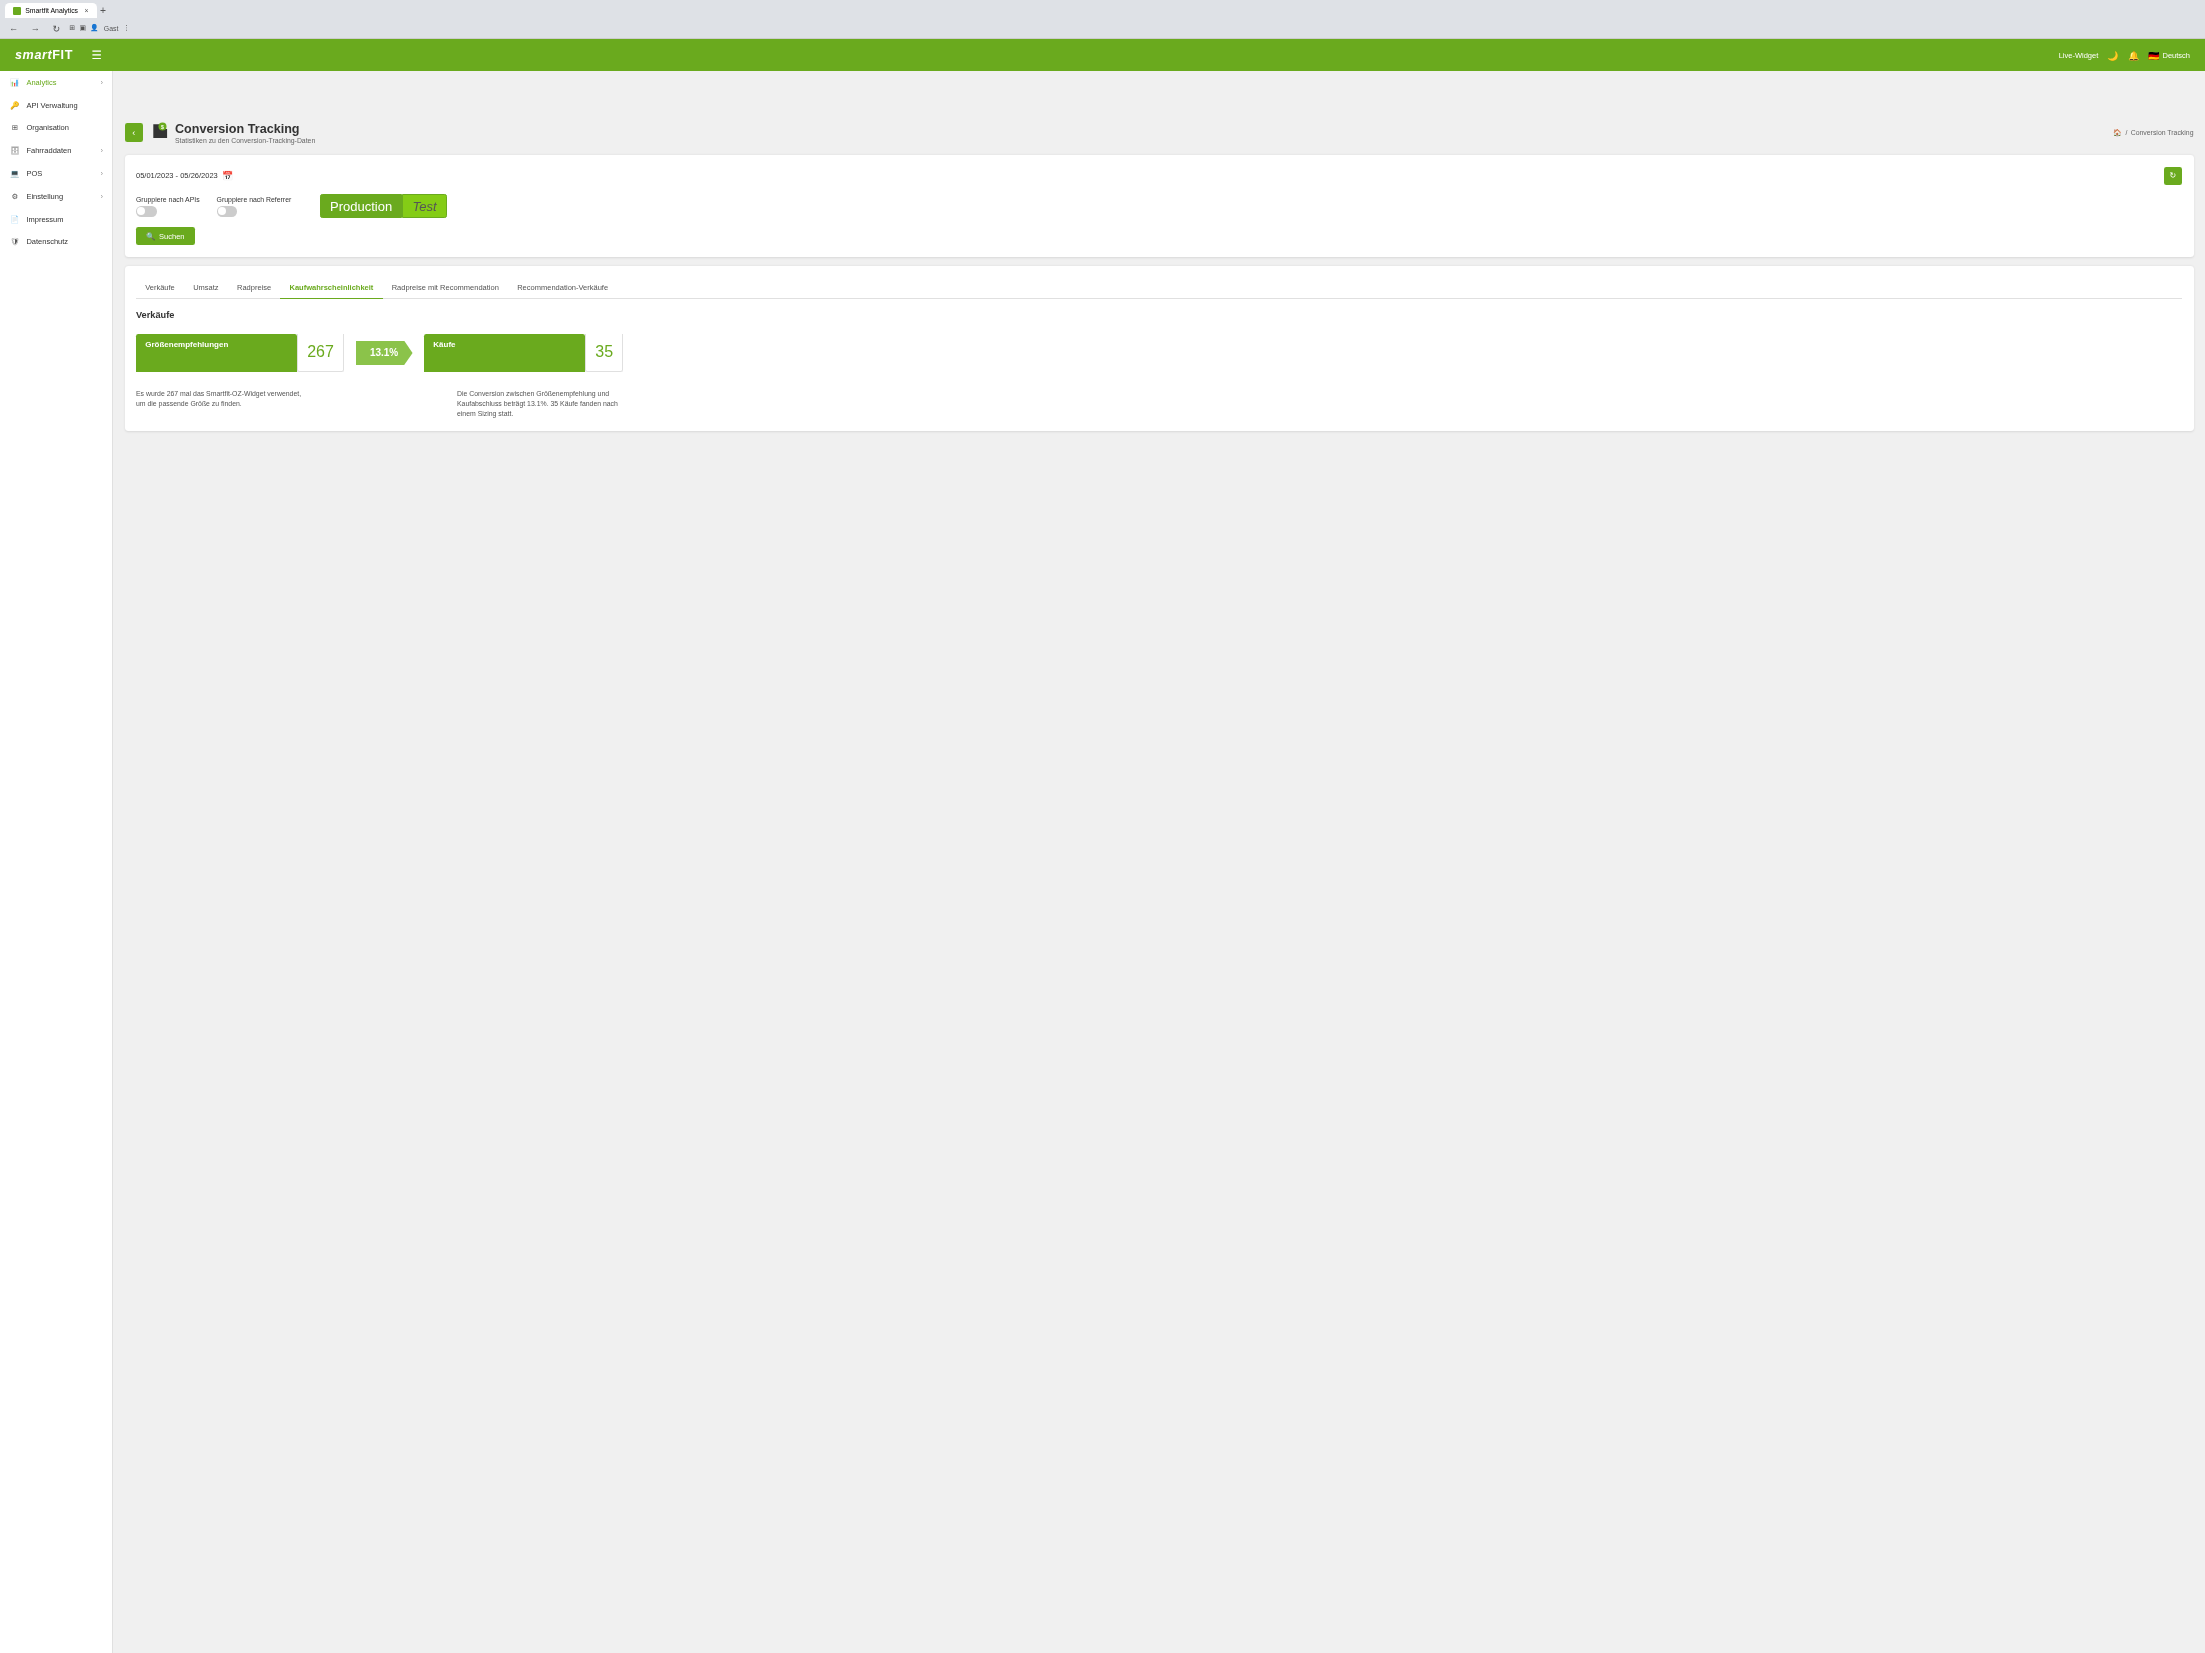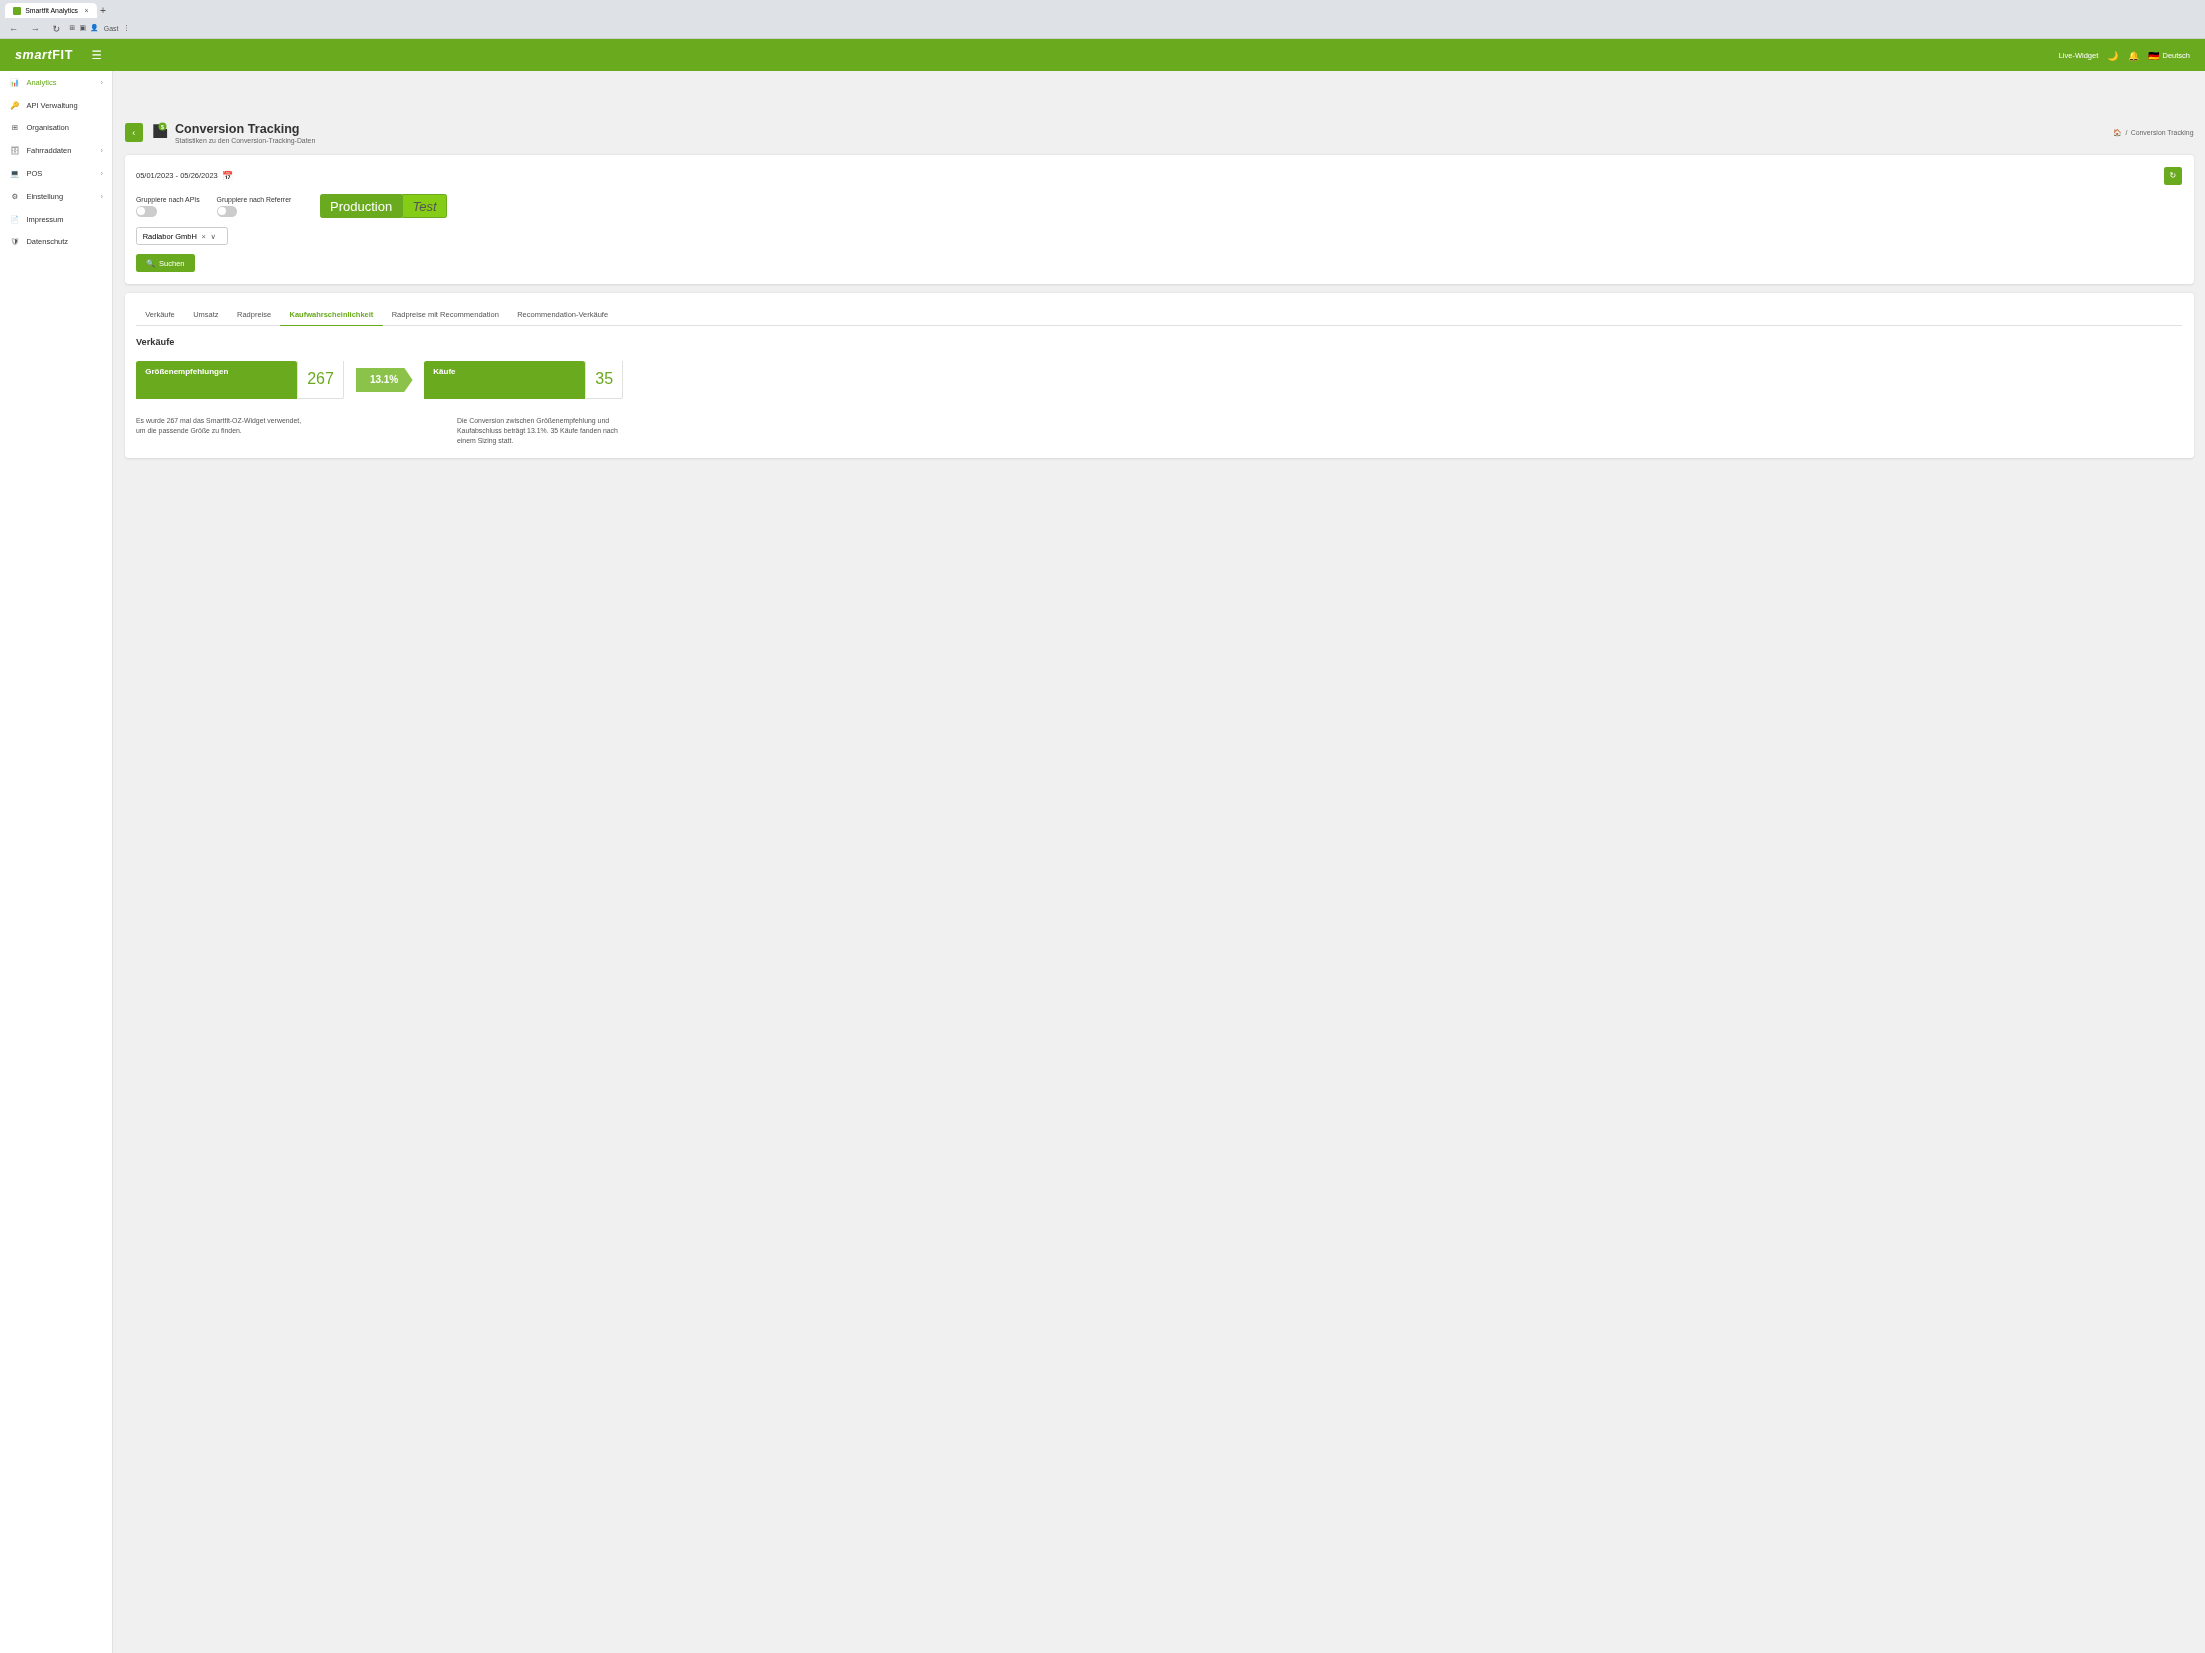--- a/index.html
+++ b/index.html
@@ -557,27 +557,20 @@
       <div class="group-control">
         <span class="group-label">Gruppiere nach Referrer</span>
         <div class="toggle"></div>
       </div>
       <div class="env-buttons">
         <button class="env-btn active">Production</button>
         <button class="env-btn inactive">Test</button>
       </div>
     </div>
 
-    <div class="filter-row-2">
-      <div class="select-box">
-        <span>Radlabor GmbH</span>
-        <span class="clear">×</span>
-        <span class="chevron">∨</span>
-      </div>
-    </div>
 
     <button class="search-btn">
       <span>🔍</span>
       <span>Suchen</span>
     </button>
   </div>
 
   <div class="card">
 
     <div class="tabs">

